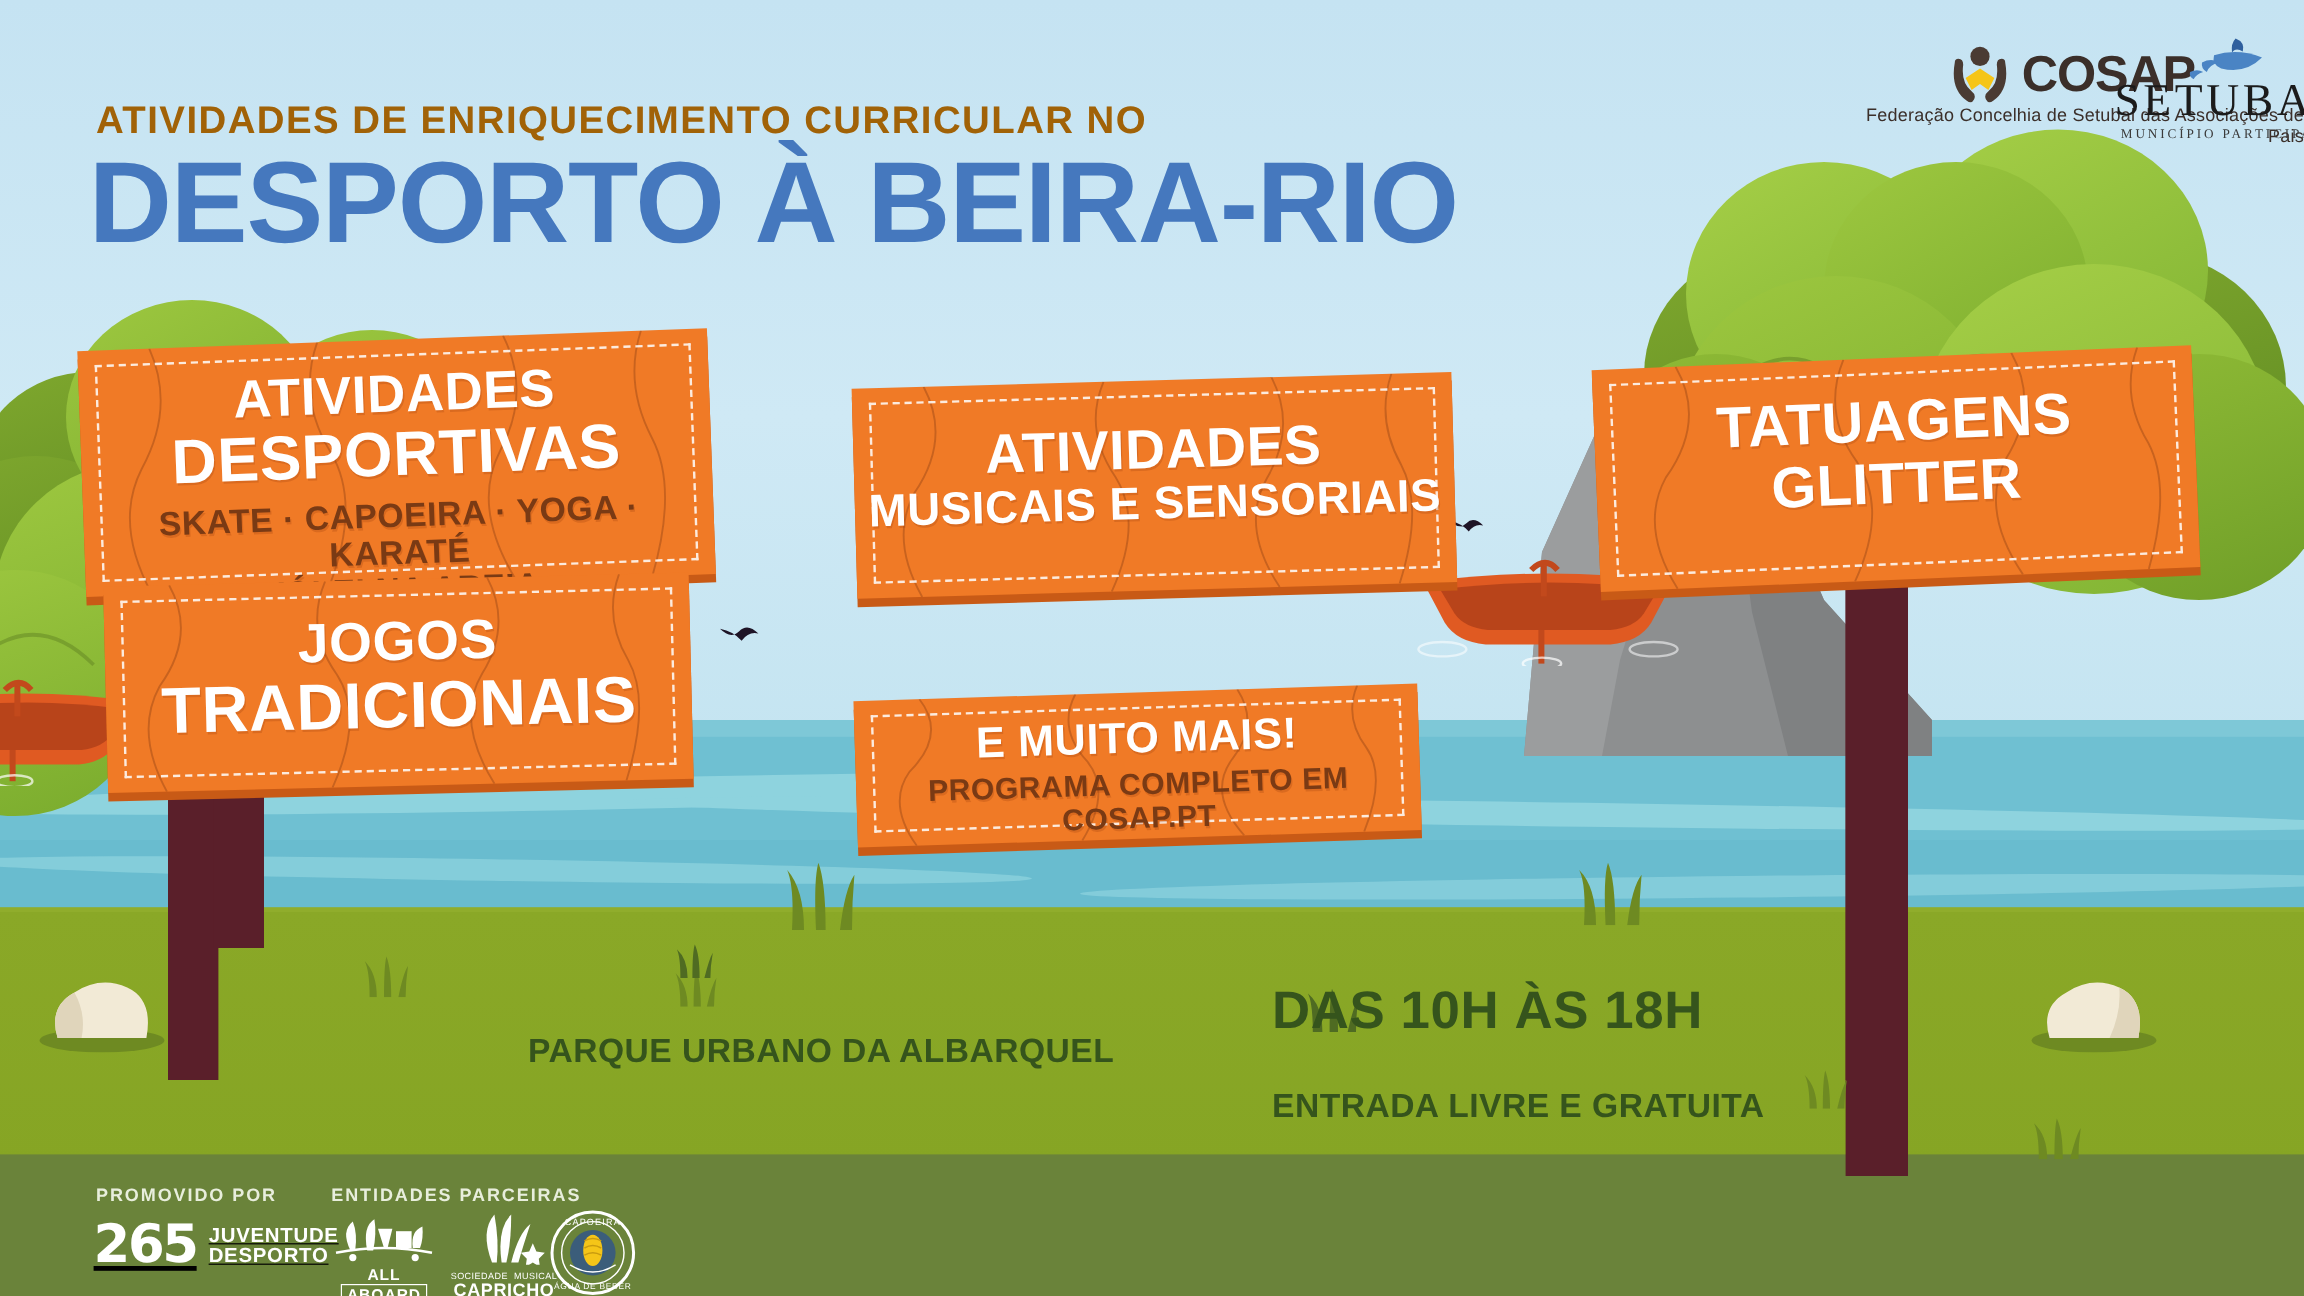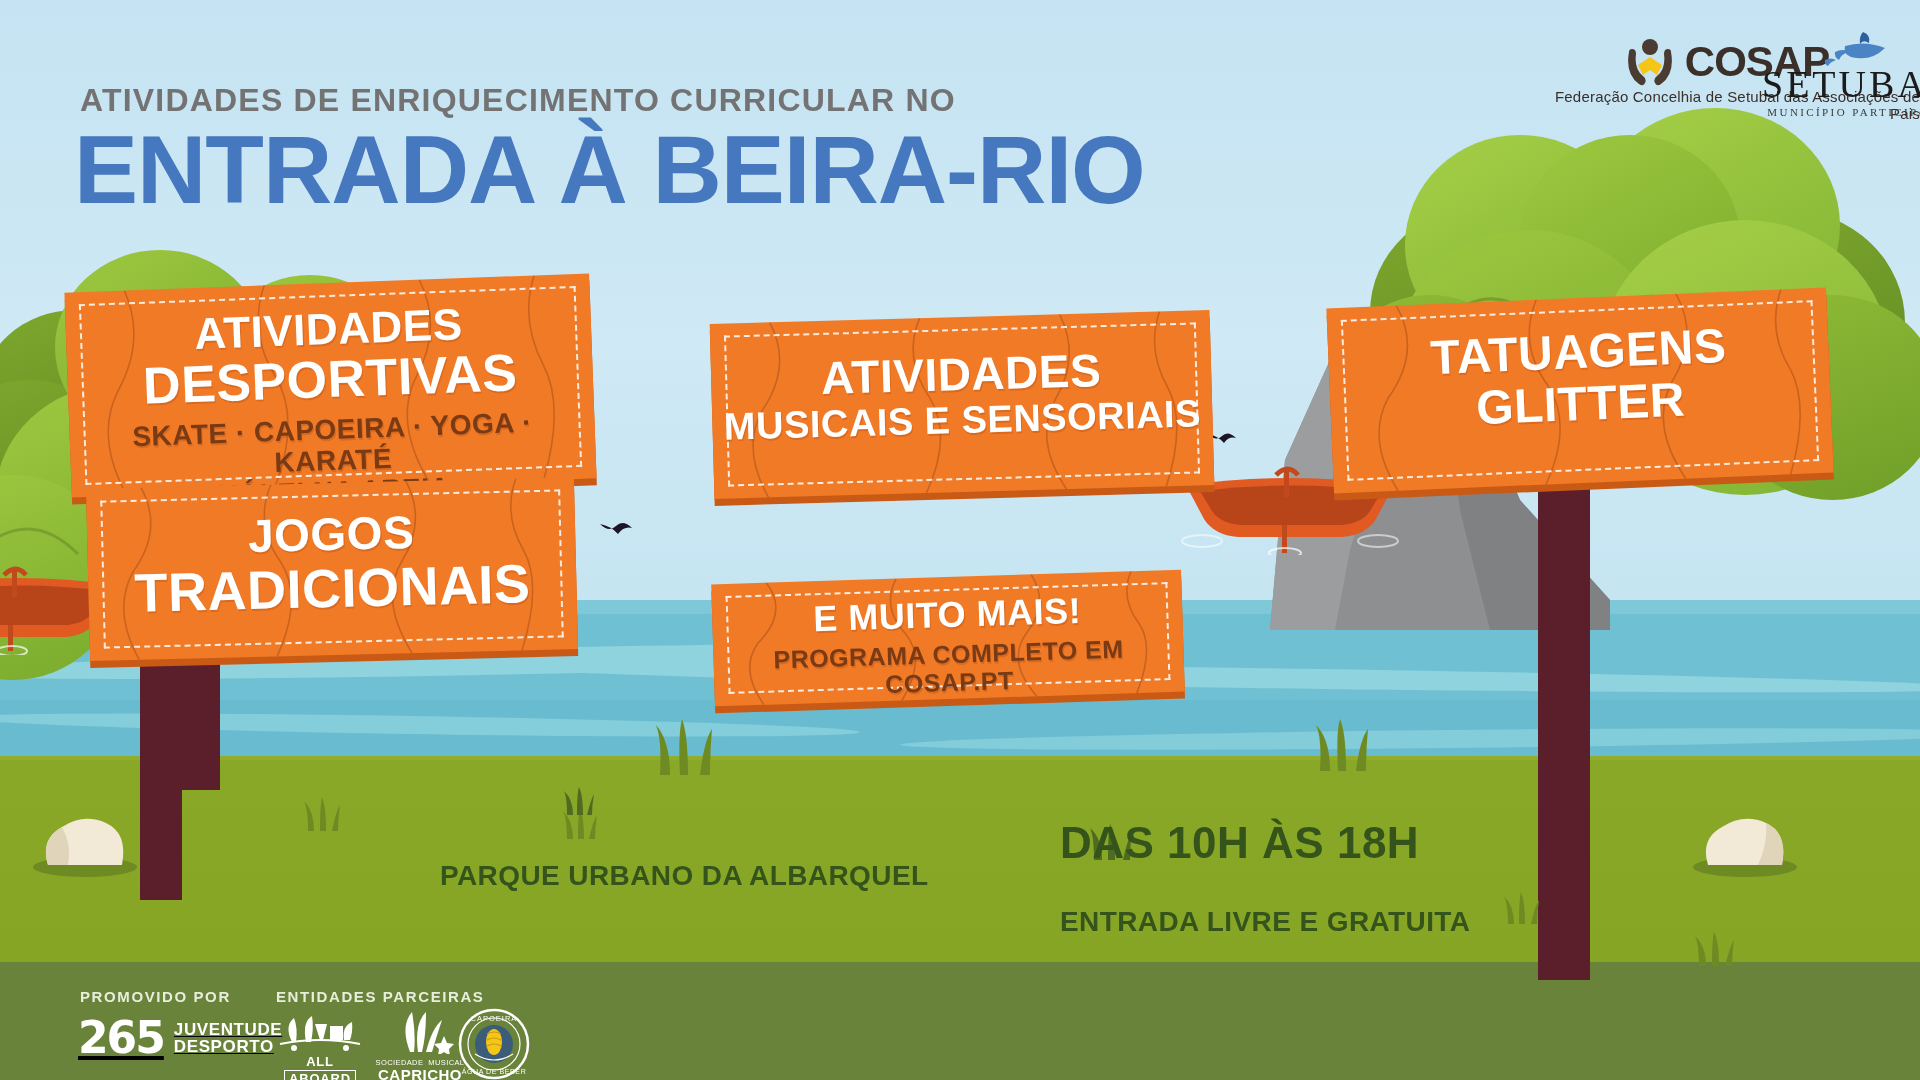--- a/index.html
+++ b/index.html
@@ -44,21 +44,21 @@
           opacity:.38; pointer-events:none; }
   .sign .txt { position:relative; z-index:3; text-align:center;
           font-weight:bold; letter-spacing:.5px; line-height:1.0;
           text-shadow:1px 2px 0 rgba(150,60,10,.25); }
 
   .sign-title1 { font-size:44px; }
   .sign-title2 { font-size:52px; }
   .sub-dark { color:#7a3a14; font-size:28px; font-weight:bold; line-height:1.1; }
 
   
-  .kicker { position:absolute; left:80px; top:82px; color:#737373;
+  .kicker { position:absolute; left:80px; top:82px; color:#a16207;
             font-size:32px; font-weight:bold; letter-spacing:1.2px; }
   .maintitle { position:absolute; left:74px; top:122px; color:#4578be;
             font-size:96px; font-weight:bold; letter-spacing:-1px; line-height:1; }
 
   
   .info { position:absolute; color:#35541c; font-weight:bold; }
   .info .l1 { font-size:44px; letter-spacing:.5px; line-height:1.05; }
   .info .l2 { font-size:28px; letter-spacing:.4px; line-height:1.15;margin-top:40px; }
 
   
@@ -201,21 +201,21 @@
     <path d="M18,60 q-8,-26 14,-38 q22,-14 44,-4 q22,10 16,42 z" fill="#f2ead6"></path>
     <path d="M18,60 q-8,-26 14,-38 q10,18 6,38 z" fill="#e0d5bb"></path>
   </svg>
   <svg class="stone" style="left:1690px; top:805px;" width="110" height="72" viewBox="0 0 110 72">
     <ellipse cx="55" cy="62" rx="52" ry="10" fill="#6e8a22"></ellipse>
     <path d="M18,60 q-8,-26 14,-38 q22,-14 44,-4 q22,10 16,42 z" fill="#f2ead6"></path>
     <path d="M76,18 q22,10 16,42 l-24,0 q10,-22 8,-42z" fill="#e0d5bb"></path>
   </svg>
 
   <div class="kicker">ATIVIDADES DE ENRIQUECIMENTO CURRICULAR NO</div>
-  <div class="maintitle">ENTRADA À BEIRA-RIO</div>
+  <div class="maintitle">DESPORTO À BEIRA-RIO</div>
 
   <div style="position:absolute; left:1532px; top:38px; display:flex; flex-direction:column; align-items:center;">
     <div style="display:flex; align-items:center; gap:8px;">
       <svg width="54" height="48" viewBox="0 0 54 48">
         <circle cx="27" cy="9" r="8" fill="#4a3b33"></circle>
         <path d="M27,19 l-12,8 l5,10 l7,-5 l7,5 l5,-10 z" fill="#f5c518"></path>
         <path d="M6,14 q-4,22 10,32 q4,3 6,-1 q2,-4 -2,-7 q-9,-7 -7,-22 q0,-5 -4,-5 q-3,0 -3,3z" fill="#4a3b33"></path>
         <path d="M48,14 q4,22 -10,32 q-4,3 -6,-1 q-2,-4 2,-7 q9,-7 7,-22 q0,-5 4,-5 q3,0 3,3z" fill="#4a3b33"></path>
       </svg>
       <span class="cosap-word">COSAP</span>

